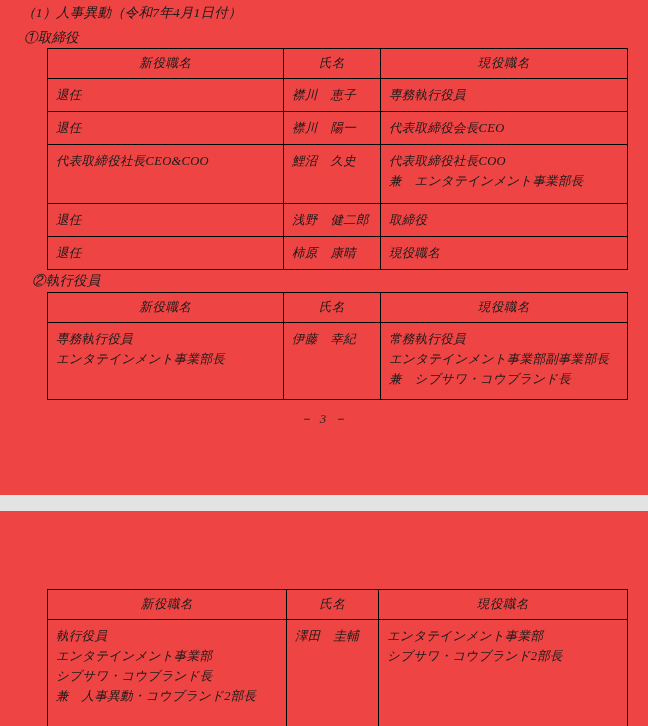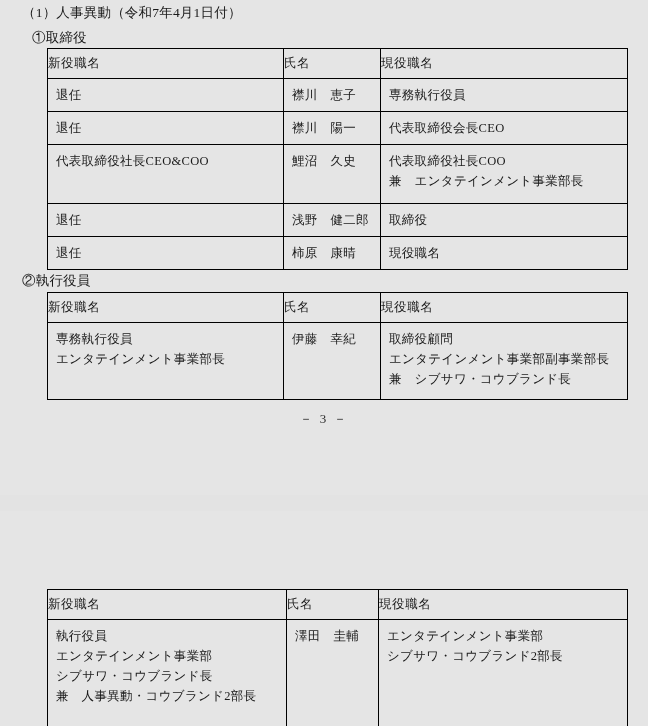--- a/index.html
+++ b/index.html
@@ -13,58 +13,59 @@
     position: relative;
     font-family: "Liberation Serif", "DejaVu Serif", serif;
     color: #1a1a1a;
     overflow: hidden;
   }
 
   .page {
     position: absolute;
     left: 0;
     width: 648px;
-    background: #e5e5e5;
+    background: #ef4444;
+    font-style: italic;
   }
   .page-one { top: 0; height: 495px; }
   .page-gap {
     position: absolute;
     left: 0;
     top: 495px;
     width: 648px;
     height: 16px;
     background: #e3e3e3;
   }
   .page-two { top: 511px; height: 215px; }
 
   .heading {
     position: absolute;
     font-size: 13.5px;
     line-height: 1;
     white-space: nowrap;
     letter-spacing: 0.2px;
   }
   .heading-main { left: 22px; top: 6px; }
-  .heading-sub-1 { left: 32px; top: 31px; }
-  .heading-sub-2 { left: 22px; top: 274px; }
+  .heading-sub-1 { left: 24px; top: 31px; }
+  .heading-sub-2 { left: 32px; top: 274px; }
 
   table.kv {
     position: absolute;
     border-collapse: collapse;
     table-layout: fixed;
     font-size: 12.5px;
   }
   table.kv th, table.kv td {
     border: 1px solid #000000;
     padding: 0;
     vertical-align: top;
     font-weight: normal;
   }
   table.kv th {
-    text-align: left;
+    text-align: center;
     height: 29px;
     vertical-align: middle;
     letter-spacing: 0.6px;
   }
   table.kv td {
     padding: 6px 0 6px 8px;
     line-height: 20px;
     letter-spacing: 0.3px;
   }
   td.name-cell {
@@ -207,21 +208,21 @@
       </tr>
     </thead>
     <tbody>
       <tr>
         <td>
           <span class="cell-line">専務執行役員</span>
           <span class="cell-line">エンタテインメント事業部長</span>
         </td>
         <td class="name-cell">伊藤　幸紀</td>
         <td>
-          <span class="cell-line">取締役顧問</span>
+          <span class="cell-line">常務執行役員</span>
           <span class="cell-line">エンタテインメント事業部副事業部長</span>
           <span class="cell-line indent-ken">兼　シブサワ・コウブランド長</span>
         </td>
       </tr>
     </tbody>
   </table>
 
   <div class="page-number">－ 3 －</div>
 </div>
 

